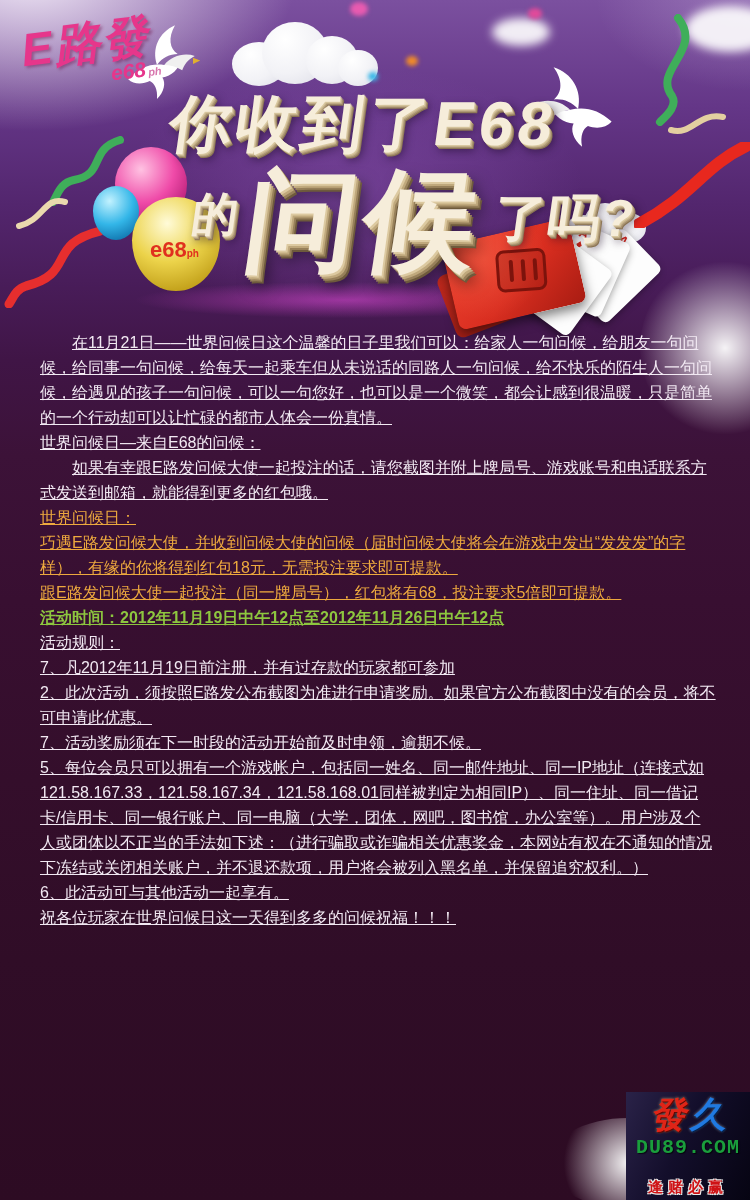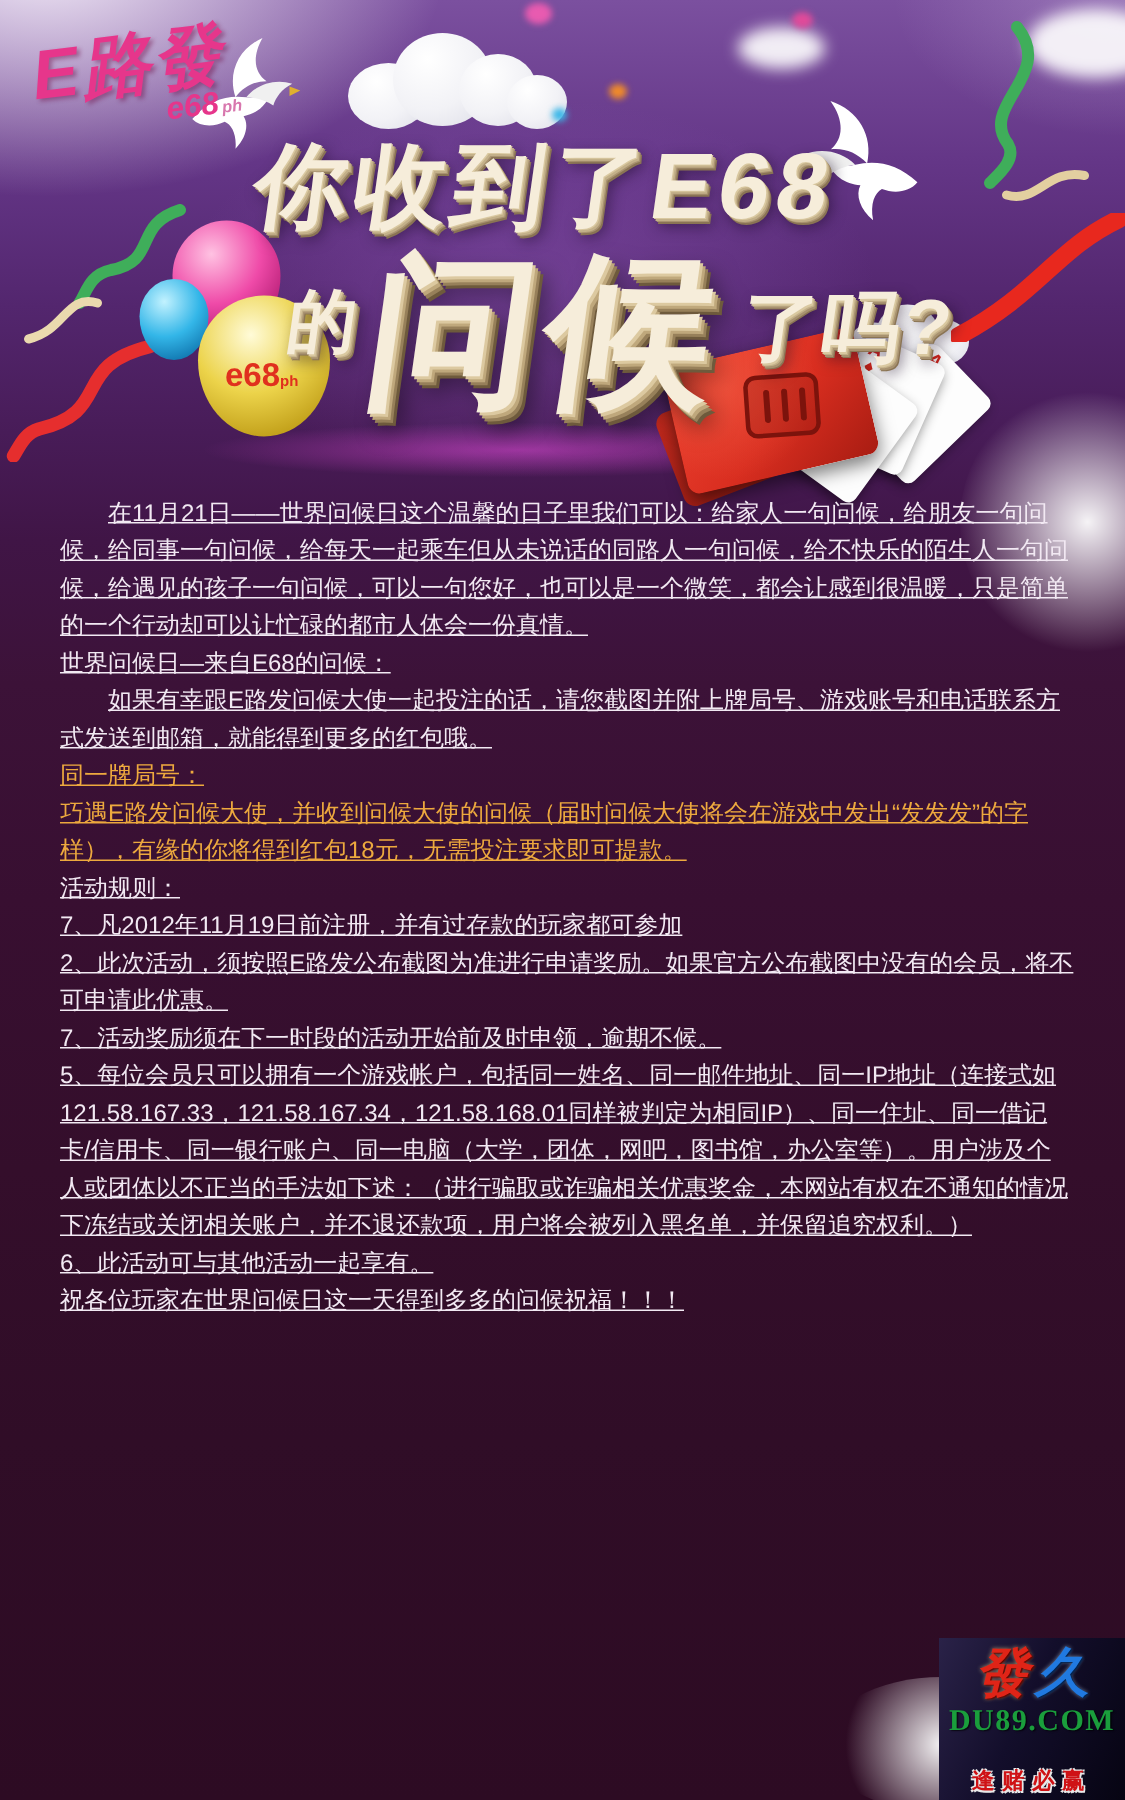--- a/index.html
+++ b/index.html
@@ -78,21 +78,21 @@
   .reward-heading { margin-top:17px; color:#eda93e; }
   .schedule { margin-top:19px; margin-bottom:23px; color:#8dc63f; font-weight:bold; }
   .closing { margin-top:13px; }
   
   .watermark { position:absolute; z-index:6; right:0; bottom:0; width:124px; height:108px;
     background:linear-gradient(115deg,#2a2248 0%, #130e2b 45%, #060412 100%);
     display:flex; flex-direction:column; align-items:center; justify-content:center; cursor:pointer; }
   .wm-name { font-family:"Liberation Serif", serif; font-size:36px; font-weight:bold; line-height:40px; font-style:italic; }
   .wm-fa { color:#e02417; text-shadow:1px 1px 1px #5e0600, 0 0 3px rgba(255,230,150,.6); }
   .wm-jiu { color:#2079e0; text-shadow:1px 1px 1px #02224e, 0 0 3px rgba(200,230,255,.6); margin-left:4px; }
-  .wm-domain { font-family:Liberation Serif, serif; font-size:20px; font-weight:bold; color:#1a9e3c;
+  .wm-domain { font-family:Liberation Mono, monospace; font-size:20px; font-weight:bold; color:#1a9e3c;
     letter-spacing:1px; text-shadow:1px 1px 1px rgba(0,0,0,.7); margin-top:1px;text-align:right; }
   .wm-slogan { font-size:15px; font-weight:bold; color:#cf1215; letter-spacing:5px; margin-top:19px;
     text-shadow:-1px -1px 0 #e8e8e8,1px -1px 0 #e8e8e8,-1px 1px 0 #e8e8e8,1px 1px 0 #e8e8e8; }
 </style>
 </head>
 <body>
 
 <div class="page">
 
   <div class="cloud" style="left:232px; top:22px; width:150px; height:70px;">
@@ -182,23 +182,25 @@
   <div class="hero-text hero-de">的</div>
   <div class="hero-text hero-main">问候</div>
   <div class="hero-text hero-suffix">了吗?</div>
 
   <div class="content">
     <p class="indent">在11月21日——世界问候日这个温馨的日子里我们可以：给家人一句问候，给朋友一句问候，给同事一句问候，给每天一起乘车但从未说话的同路人一句问候，给不快乐的陌生人一句问候，给遇见的孩子一句问候，可以一句您好，也可以是一个微笑，都会让感到很温暖，只是简单的一个行动却可以让忙碌的都市人体会一份真情。</p>
 
     <p class="sec-heading">世界问候日—来自E68的问候：</p>
     <p class="indent">如果有幸跟E路发问候大使一起投注的话，请您截图并附上牌局号、游戏账号和电话联系方式发送到邮箱，就能得到更多的红包哦。</p>
 
-    <p class="reward-heading">同一牌局号：</p>
+    <p class="reward-heading">世界问候日：</p>
     <p class="gold-block">巧遇E路发问候大使，并收到问候大使的问候（届时问候大使将会在游戏中发出“发发发”的字样），有缘的你将得到红包18元，无需投注要求即可提款。</p>
-
+    <p class="gold-block">跟E路发问候大使一起投注（同一牌局号），红包将有68，投注要求5倍即可提款。</p>
+
+    <p class="schedule"><span>活动时间：</span><span>2012年11月19日中午12点至2012年11月26日中午12点</span></p>
 
     <p>活动规则：</p>
     <p>7、凡2012年11月19日前注册，并有过存款的玩家都可参加</p>
     <p>2、此次活动，须按照E路发公布截图为准进行申请奖励。如果官方公布截图中没有的会员，将不可申请此优惠。</p>
     <p>7、活动奖励须在下一时段的活动开始前及时申领，逾期不候。</p>
     <p>5、每位会员只可以拥有一个游戏帐户，包括同一姓名、同一邮件地址、同一IP地址（连接式如121.58.167.33，121.58.167.34，121.58.168.01同样被判定为相同IP）、同一住址、同一借记卡/信用卡、同一银行账户、同一电脑（大学，团体，网吧，图书馆，办公室等）。用户涉及个人或团体以不正当的手法如下述：（进行骗取或诈骗相关优惠奖金，本网站有权在不通知的情况下冻结或关闭相关账户，并不退还款项，用户将会被列入黑名单，并保留追究权利。）</p>
     <p>6、此活动可与其他活动一起享有。</p>
 
     <p class="closing">祝各位玩家在世界问候日这一天得到多多的问候祝福！！！</p>
   </div>

